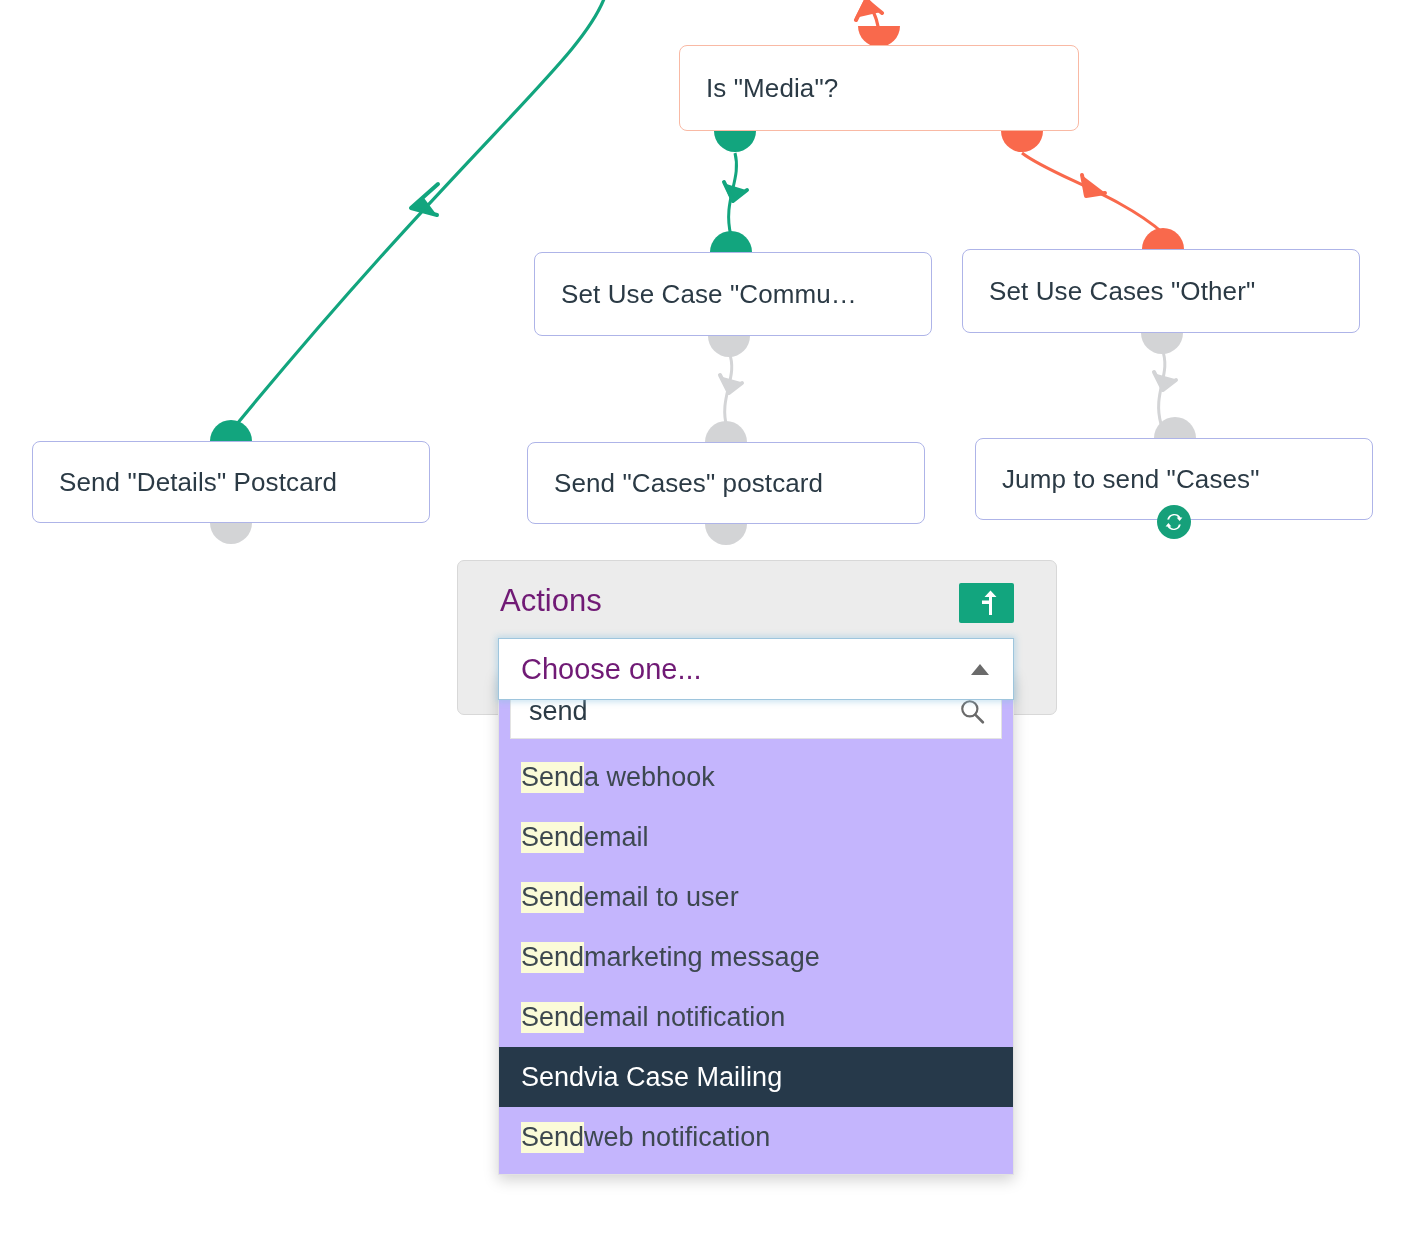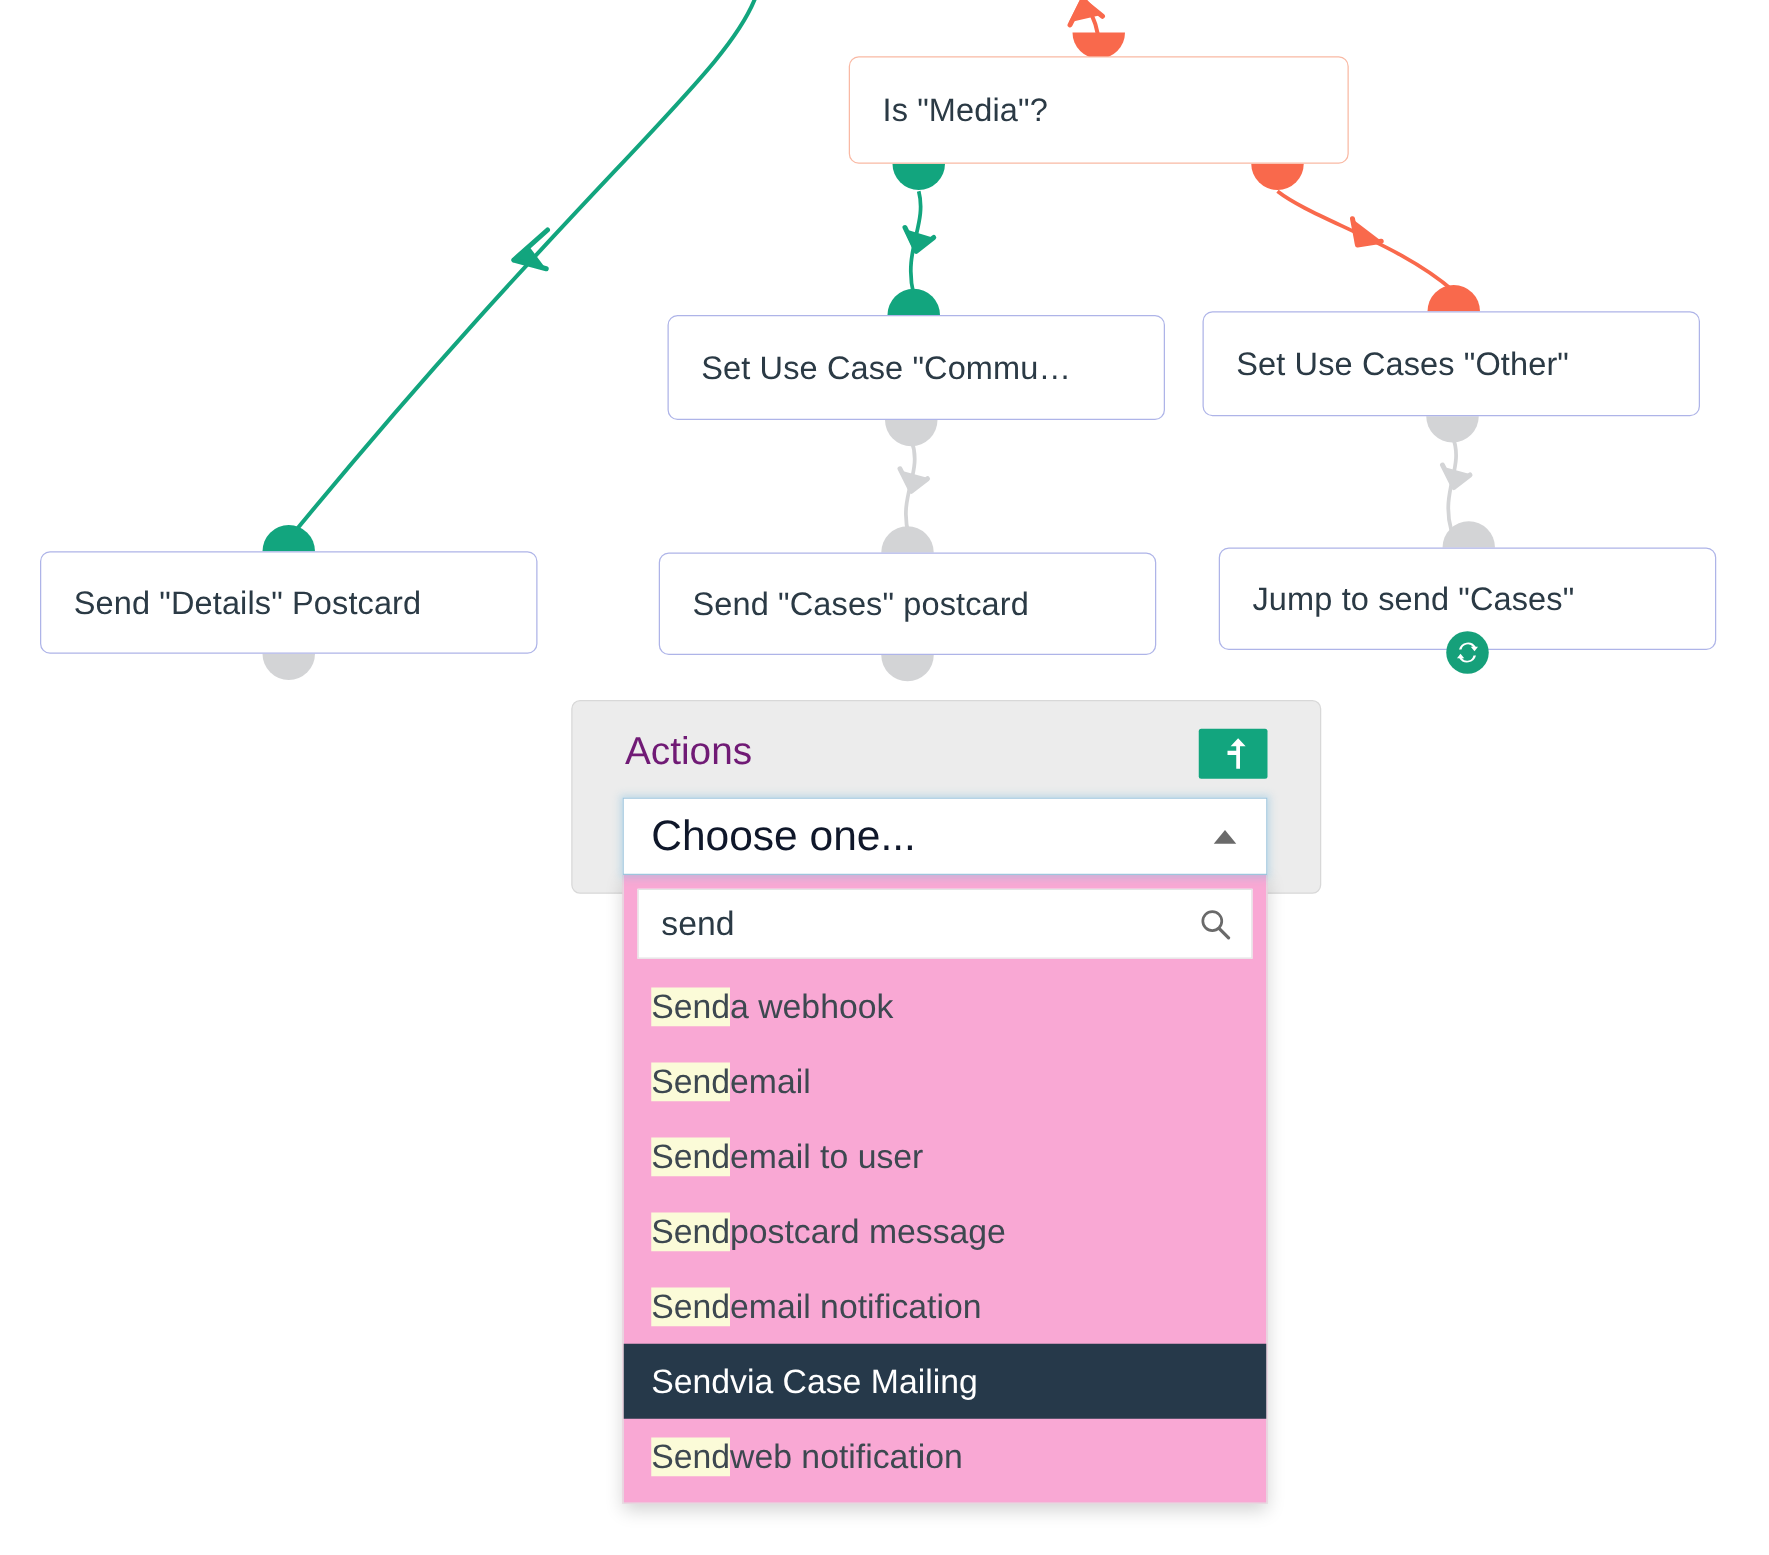--- a/index.html
+++ b/index.html
@@ -97,39 +97,39 @@
     width:516px;height:62px;
     background:#ffffff;
     border:1px solid #9ec5dd;
     box-sizing:border-box;
     box-shadow:0 0 6px 2px rgba(140,195,225,.45);
     z-index:12;
     display:flex;align-items:center;
     cursor:pointer;
   }
   #action-select .placeholder{
-    font-size:34px;
-    color:#0f172a;
+    font-size:29px;
+    color:#701a75;
     margin-left:22px;
     flex:1;
   }
   .caret-up{
     width:0;height:0;
     border-left:9px solid transparent;
     border-right:9px solid transparent;
     border-bottom:11px solid #6a6a6a;
     margin-right:24px;
   }
 
   
   #dropdown{
     position:absolute;
-    left:498px;top:700px;
+    left:498px;top:672px;
     width:516px;
-    background:#f9a8d4;
+    background:#c4b5fd;
     border:1px solid #e2e2e2;
     border-top:none;
     box-sizing:border-box;
     box-shadow:0 5px 14px rgba(0,0,0,.18);
     padding:11px 11px 7px 11px;
     z-index:11;
   }
   #search-row{
     position:relative;
     height:56px;
@@ -294,21 +294,21 @@
         <li class="option">
           <span class="hl">Send</span>
           <span> email</span>
         </li>
         <li class="option">
           <span class="hl">Send</span>
           <span> email to user</span>
         </li>
         <li class="option">
           <span class="hl">Send</span>
-          <span> postcard message</span>
+          <span> marketing message</span>
         </li>
         <li class="option">
           <span class="hl">Send</span>
           <span> email notification</span>
         </li>
         <li class="option selected">
           <span class="hl">Send</span>
           <span> via Case Mailing</span>
         </li>
         <li class="option">

